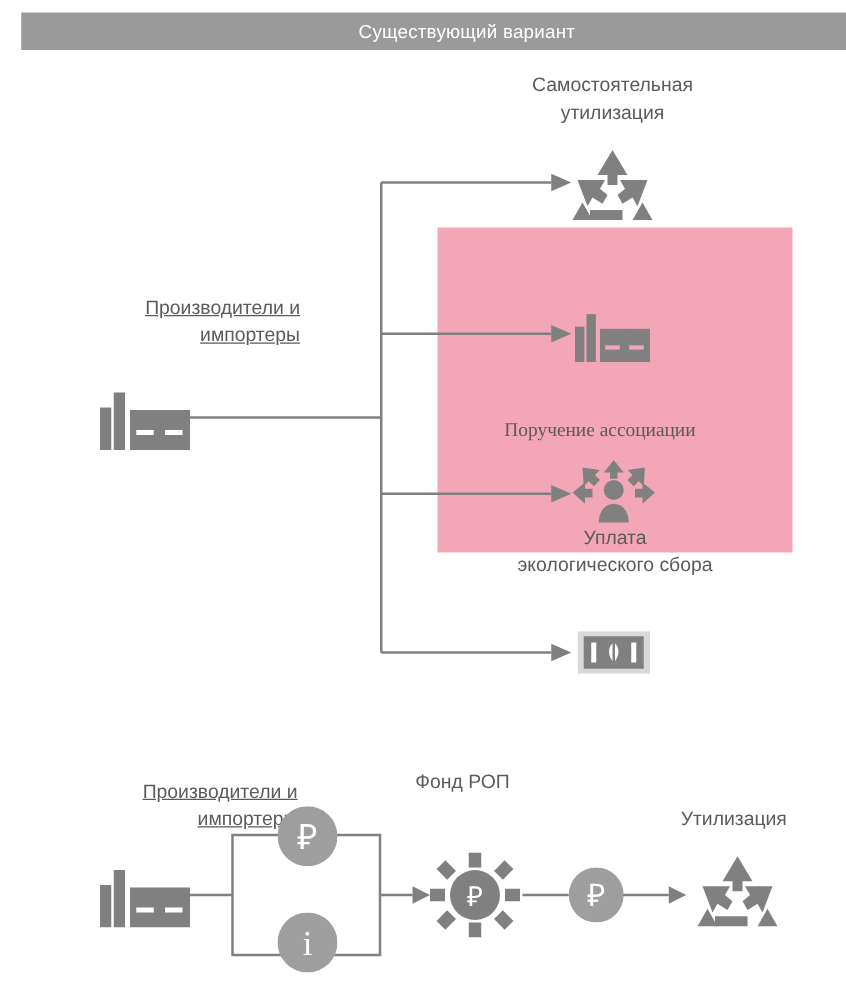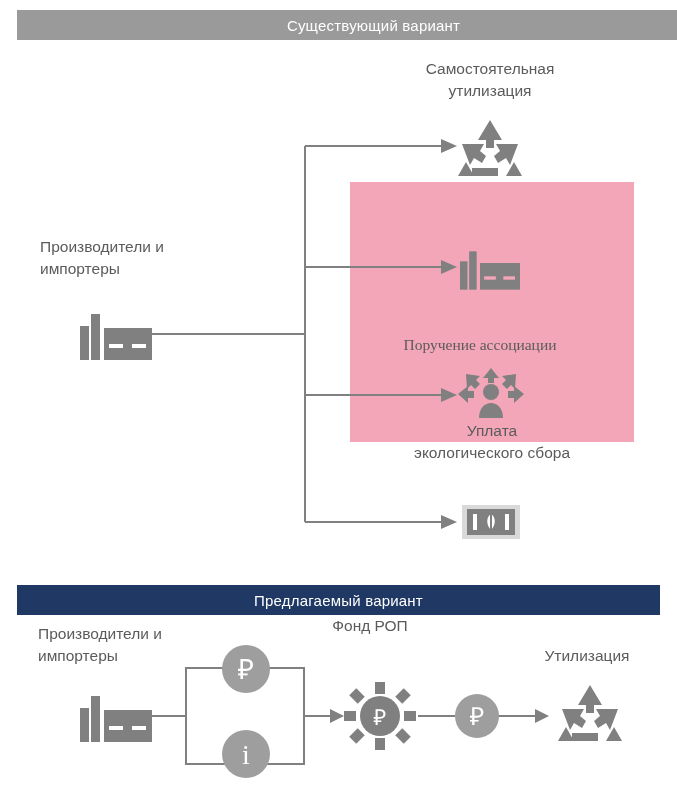--- a/index.html
+++ b/index.html
@@ -61,21 +61,22 @@
   
   .label {
     position: absolute;
     font-size: 15.5px;
     line-height: 22px;
     color: #5b5b5b;
     text-align: center;
     white-space: pre-line;
   }
   .label-left {
-    text-align: left;
+    text-align: right;
+    text-decoration: underline;
   }
 
   
   svg.lines {
     position: absolute;
     left: 0;
     top: 0;
     width: 677px;
     height: 790px;
     pointer-events: none;
@@ -190,21 +191,20 @@
       <rect x="5" y="4" width="48" height="26" fill="#808080"></rect>
       <g fill="#ffffff">
         <rect x="11" y="9" width="4" height="16"></rect>
         <rect x="43" y="9" width="4" height="16"></rect>
         <path d="M29 9 C24 12 24 20 29 25 C34 20 34 12 29 9 Z"></path>
       </g>
       <rect x="28" y="9" width="2" height="16" fill="#808080"></rect>
     </svg>
   </div>
 
-  <div class="banner banner-bottom">Предлагаемый вариант</div>
 
   <div class="label label-left" style="left:38px; top:623px; width:200px;">Производители и
 импортеры</div>
 
   <div class="label" style="left:310px; top:615px; width:120px;">Фонд РОП</div>
 
   <div class="label" style="left:522px; top:645px; width:130px;">Утилизация</div>
 
   <svg class="lines" viewBox="0 0 677 790">
     <g stroke="#808080" stroke-width="2" fill="none">

